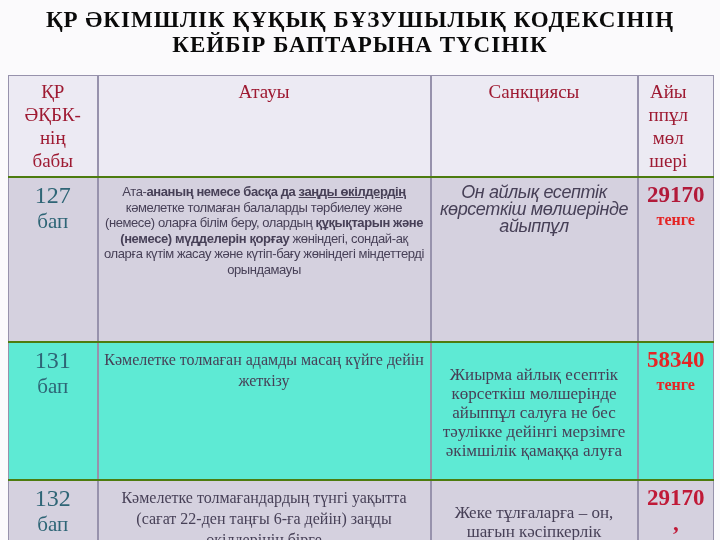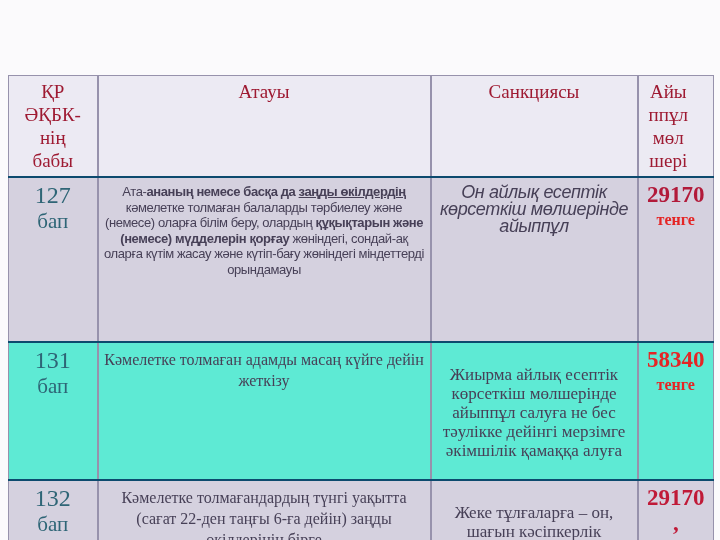--- a/index.html
+++ b/index.html
@@ -36,21 +36,21 @@
     table-layout: fixed;
     border: 1px solid #9792ac;
   }
   .codex-table col.c-article { width: 89px; }
   .codex-table col.c-name    { width: 333px; }
   .codex-table col.c-sanction{ width: 207px; }
   .codex-table col.c-fine    { width: 76px; }
 
   .codex-table th, .codex-table td {
     border-left: 2px solid #9792ac;
-    border-bottom: 2px solid #0c4a6e;
+    border-bottom: 2px solid #4d7c0f;
     vertical-align: top;
     text-align: center;
     padding: 4px 5px;
     overflow: hidden;
   }
   .codex-table th:first-child, .codex-table td:first-child { border-left: none; }
 
   thead tr { height: 95px; background: #eceaf3; }
   tbody tr.band-dark  { background: #d5d1df; }
   tbody tr.band-light { background: #5eead4; }
@@ -100,20 +100,24 @@
     line-height: 25px;
     padding-top: 4px;
     font-family: "Liberation Serif", "DejaVu Serif", serif;
   }
   .cell-fine .fine-line-unit { font-size: 16px; }
 </style>
 </head>
 <body>
 
 <div class="slide">
+  <div class="title">
+    <div>ҚР ӘКІМШЛІК ҚҰҚЫҚ БҰЗУШЫЛЫҚ КОДЕКСІНІҢ</div>
+    <div>КЕЙБІР БАПТАРЫНА ТҮСІНІК</div>
+  </div>
 
   <table class="codex-table">
     <colgroup>
       <col class="c-article">
         <col class="c-name">
         <col class="c-sanction">
         <col class="c-fine">
     </colgroup>
     <thead>
       <tr>

